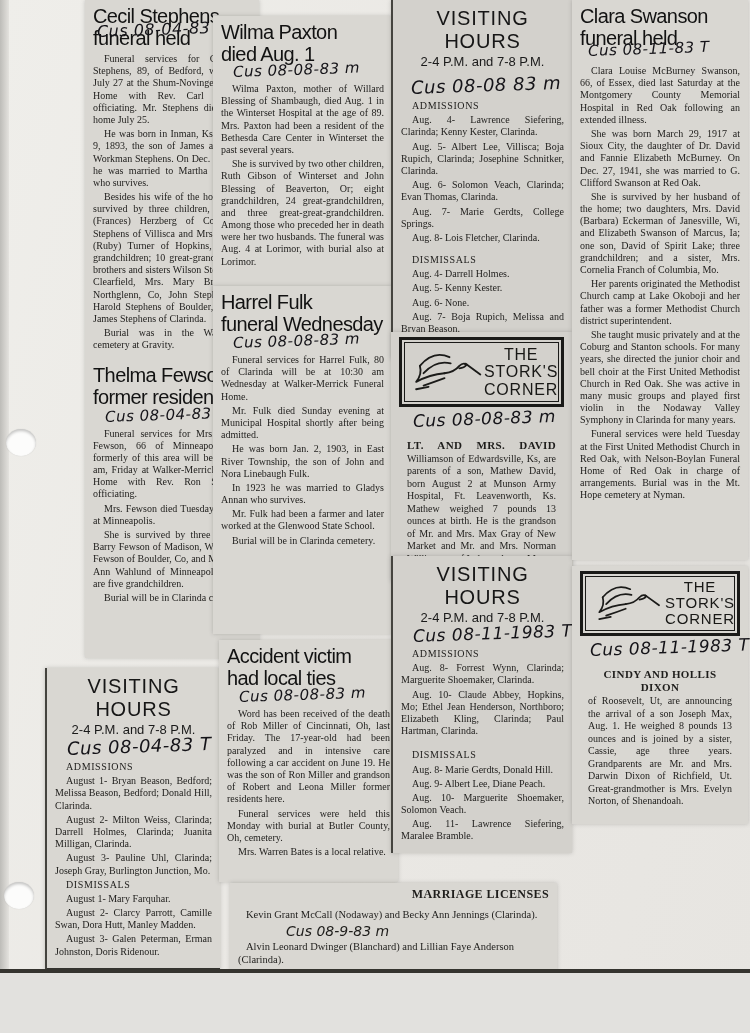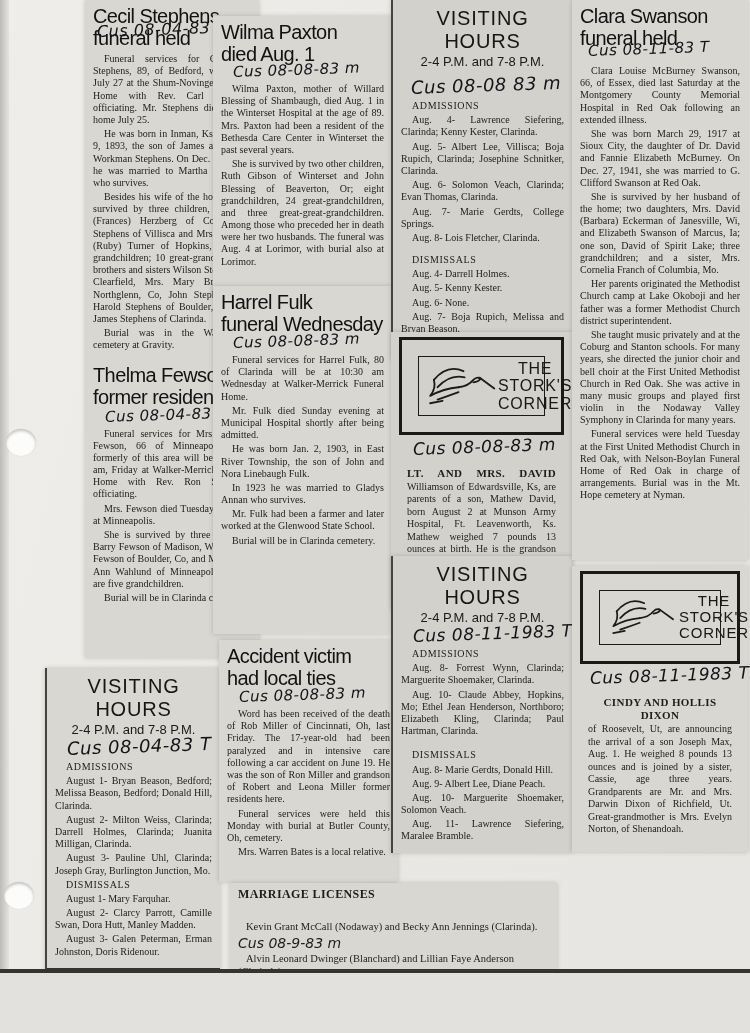--- a/index.html
+++ b/index.html
@@ -31,33 +31,33 @@
     transform-origin:left center; }
   .hw.flow { display:block; margin:-2px 0 2px 12px; }
   .hw.abs { position:absolute; }
 
   .vh-title { font-family:"Liberation Sans", sans-serif; font-size:20px; letter-spacing:0.8px;
     text-align:center; margin:2px 0 0; font-weight:400; color:#161616; }
   .vh-hours { font-family:"Liberation Sans", sans-serif; font-size:13px; text-align:center;
     margin:1px 0 3px; color:#1a1a1a; }
   .label { font-size:12px; letter-spacing:0.6px; margin:5px 0 2px; text-indent:0; text-align:left; }
 
-  .stork-box { border:3px solid #1a1a18; padding:16px; background:inherit; }
+  .stork-box { border:3px solid #1a1a18; padding:2px; background:inherit; }
   .stork-box-inner { border:1px solid #1a1a18; display:flex; align-items:center; padding:3px 5px; }
   .stork-title { font-family:"Liberation Sans", sans-serif; font-size:16px; line-height:1.08;
     letter-spacing:0.8px; text-align:center; flex:1; color:#181816; }
   .stork-title span { display:block; }
   .stork-art { flex:0 0 74px; }
 
   .lead-head { font-size:11px; font-weight:bold; letter-spacing:0.4px; }
   .announce { margin:8px; font-size:10px; line-height:1.25; text-align:justify; }
 
-  .marriage-title { text-align:left; font-weight:bold; font-size:12px; letter-spacing:0.4px; margin:0 0 18px; }
+  .marriage-title { text-align:right; font-weight:bold; font-size:12px; letter-spacing:0.4px; margin:0 0 6px; }
   .marriage-entry { margin:0; font-size:10.5px; line-height:1.3; text-indent:8px; text-align:left; }
-  .marriage-entry .hw-inline { font-family:"DejaVu Sans", sans-serif; font-style:italic; font-size:14px; }
+  .marriage-entry .hw-inline { font-family:"DejaVu Sans", sans-serif; font-style:italic; font-size:14px;margin-left:48px; }
 
   .page-num { position:absolute; left:637px; top:2px; font-size:20px; transform:rotate(-4deg); }
 </style>
 </head>
 <body>
 
 <div class="page">
   <div class="page-edge"></div>
   <div class="hole" style="left:6px; top:429px;"></div>
   <div class="hole" style="left:4px; top:882px;"></div>

